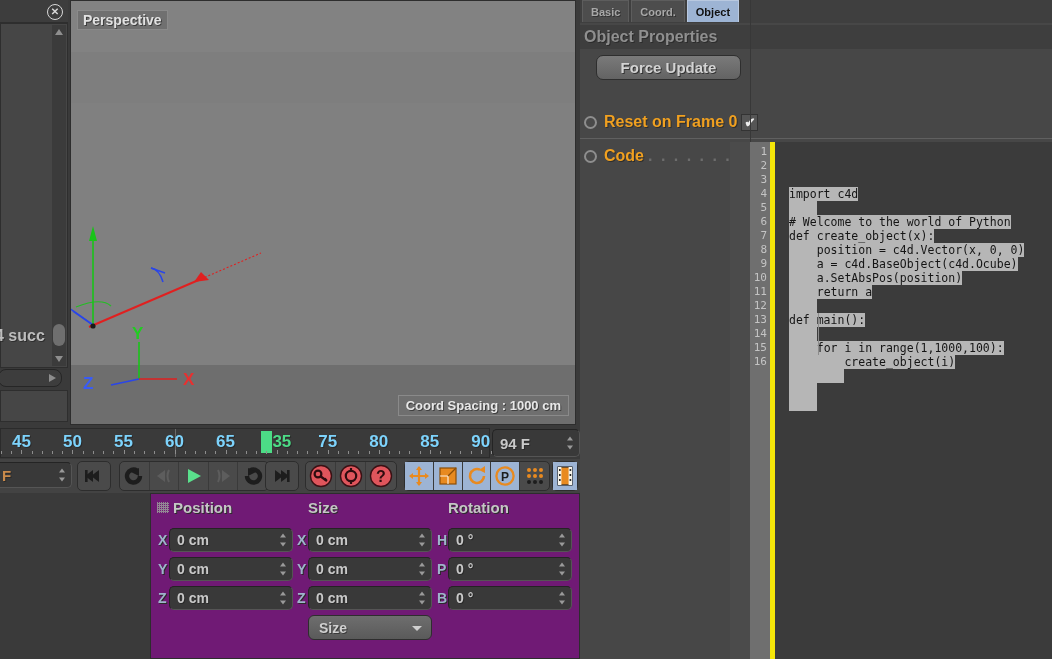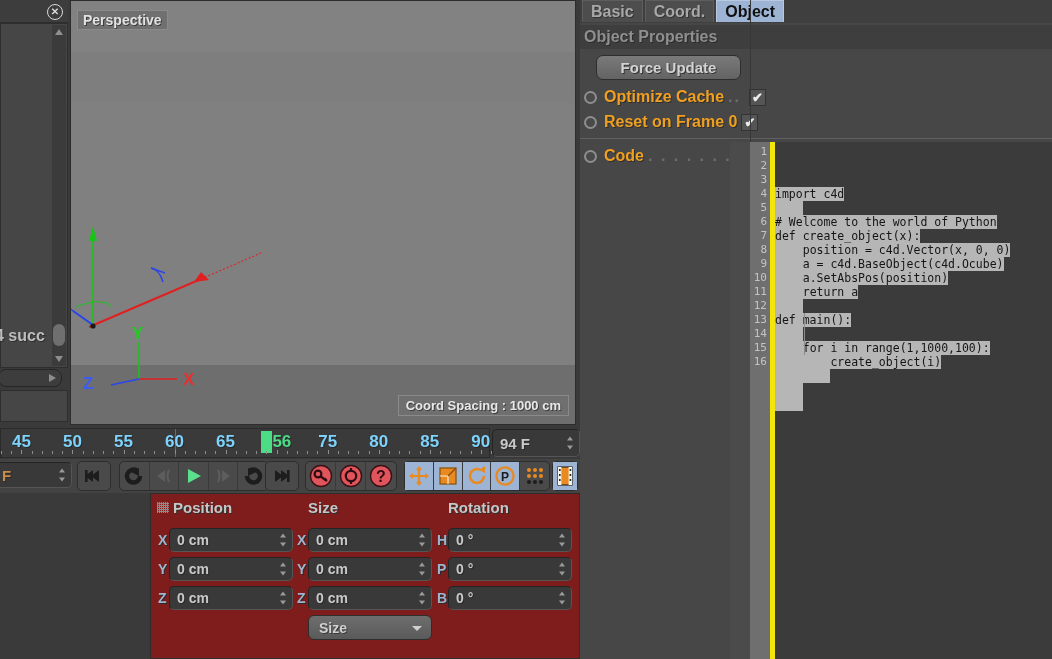--- a/index.html
+++ b/index.html
@@ -92,32 +92,32 @@
   
   #tbar{position:absolute;left:0;top:459px;width:580px;height:34px;background:#434343;}
   #fField{position:absolute;left:-6px;top:3px;width:78px;height:26px;font-size:15px;color:#c98a4b;}
   .grp{position:absolute;top:2px;height:30px;background:#4a4a4a;border:1px solid #2d2d2d;border-radius:5px;box-sizing:border-box;display:flex;align-items:center;}
   .ibtn{width:30px;height:28px;display:flex;align-items:center;justify-content:center;
         border-right:1px solid #3a3a3a;box-sizing:border-box;}
   .ibtn:last-child{border-right:none;}
   .ibtn.sel{background:#9db4d4;}
 
   
-  #coord{position:absolute;left:150px;top:493px;width:430px;height:166px;background:#7f1d1d;border:1px solid #2d2d2d;box-sizing:border-box;}
+  #coord{position:absolute;left:150px;top:493px;width:430px;height:166px;background:#701a75;border:1px solid #2d2d2d;box-sizing:border-box;}
   #coordHdr{position:absolute;left:0;top:0;width:100%;height:28px;}
   .colHdr{position:absolute;top:5px;color:#c6c6c6;font-weight:bold;font-size:15px;text-shadow:1px 1px 0 #2d2d2d;}
   #gripIcon{position:absolute;left:6px;top:8px;width:12px;height:11px;
     background-image:repeating-linear-gradient(0deg,#9a9a9a 0 1px,transparent 1px 2px),repeating-linear-gradient(90deg,#9a9a9a 0 1px,transparent 1px 2px);
     background-size:2px 2px;opacity:.85;}
   .cfld{position:absolute;height:24px;font-size:14px;}
 
   
   #rightPanel{position:absolute;left:580px;top:0;width:472px;height:659px;background:#474747;}
   #tabs{position:absolute;left:0;top:0;width:100%;height:23px;background:#3f3f3f;display:flex;align-items:flex-start;padding-left:2px;box-sizing:border-box;}
-  .tab{height:22px;padding:3px 8px;display:flex;align-items:center;font-weight:bold;font-size:16px;
+  .tab{height:22px;padding:3px 8px;display:flex;align-items:center;font-weight:bold;font-size:11px;
        color:#a8a8a8;background:#4d4d4d;border:1px solid #5d5d5d;border-bottom:none;margin-right:2px;
        text-shadow:1px 1px 0 #333;box-sizing:border-box;}
   .tab.active{background:#9db4d4;color:#101010;border-color:#b9c9e0;text-shadow:none;}
   #opHdr{position:absolute;left:0;top:25px;width:100%;height:24px;background:#3e3e3e;
     display:flex;align-items:center;padding-left:4px;box-sizing:border-box;
     color:#8f8f8f;font-weight:bold;font-size:16px;text-shadow:1px 1px 0 #2c2c2c;}
   #forceBtn{position:absolute;left:16px;top:55px;width:145px;height:25px;font-size:15px;}
   .prow{position:absolute;left:4px;height:22px;display:flex;align-items:center;}
   .radio{width:13px;height:13px;border-radius:50%;border:2px solid #8e8e8e;background:#4a4a4a;box-sizing:border-box;margin-right:7px;}
   .plbl{color:#f0a020;font-weight:bold;font-size:16px;text-shadow:1px 1px 0 #2e2e2e;}
@@ -125,21 +125,21 @@
   .chk{width:17px;height:17px;background:#555;border:1px solid #333;color:#ededed;font-size:13px;font-weight:bold;
        display:flex;align-items:center;justify-content:center;margin-left:4px;box-sizing:border-box;}
   #divider{position:absolute;left:0;top:138px;width:100%;height:1px;background:#606060;}
 
   
   #codeWrap{position:absolute;left:750px;top:142px;width:302px;height:517px;background:#3b3b3b;display:flex;overflow:hidden;}
   #gutter{width:20px;background:#6f6f6f;color:#c4c4c4;font-family:"DejaVu Sans Mono",monospace;font-size:11px;
           text-align:right;padding-right:3px;padding-top:3px;box-sizing:border-box;line-height:14px;}
   #yellowbar{width:5px;background:#f5e609;}
   #codeArea{flex:1;background:#3b3b3b;padding-top:3px;position:relative;
-            font-family:"DejaVu Sans Mono",monospace;font-size:11.5px;line-height:14px;white-space:pre;}
+            font-family:"DejaVu Sans Mono",monospace;font-size:11.5px;line-height:14px;white-space:pre;margin-left:14px;}
   .cl{height:14px;color:#151515;}
   .cl span.hl{background:#b6b6b6;}
   .cl span.ind{background:#b6b6b6;color:transparent;}
   #caretLine{position:absolute;left:29px;top:171px;width:1px;height:42px;background:#8c8c8c;}
   #codeLeftEdge{position:absolute;left:750px;top:0;width:1px;height:142px;background:#383838;}
   #rightEditorBG{position:absolute;left:730px;top:142px;width:20px;height:517px;background:#4b4b4b;}
 </style>
 </head>
 <body>
 
@@ -246,21 +246,21 @@
         <span style="left: 469.583px;"></span>
         <span style="left: 479.792px; height: 4px;"></span>
         <span style="left: 490px;"></span>
       </div>
     <div id="tlNums">
         <div class="tlNum" style="left: 20.4167px;">45</div>
         <div class="tlNum" style="left: 71.4583px;">50</div>
         <div class="tlNum" style="left: 122.5px;">55</div>
         <div class="tlNum" style="left: 173.542px;">60</div>
         <div class="tlNum" style="left: 224.583px;">65</div>
-        <div class="tlNum cur" style="left: 271.417px;">56</div>
+        <div class="tlNum cur" style="left: 271.417px;">35</div>
         <div class="tlNum" style="left: 326.667px;">75</div>
         <div class="tlNum" style="left: 377.708px;">80</div>
         <div class="tlNum" style="left: 428.75px;">85</div>
         <div class="tlNum" style="left: 479.792px;">90</div>
       </div>
   </div>
 
   <div id="frameFld" class="fld">
     <span>94 F</span>
     <span class="spin">
@@ -518,26 +518,20 @@
       <div class="tab">Coord.</div>
       <div class="tab active">Object</div>
     </div>
 
     <div id="opHdr">Object Properties</div>
 
     <div id="forceBtn" class="c4d-btn">
       <span>Force Update</span>
     </div>
 
-    <div class="prow" style="top:86px;">
-      <span class="radio"></span>
-      <span class="plbl">Optimize Cache</span>
-      <span class="dots">..</span>
-      <span class="chk" style="margin-left:8px;">✔</span>
-    </div>
 
     <div class="prow" style="top:111px;">
       <span class="radio"></span>
       <span class="plbl">Reset on Frame 0</span>
       <span class="chk">✔</span>
     </div>
 
     <div id="divider"></div>
 
     <div class="prow" style="top:145px;">

